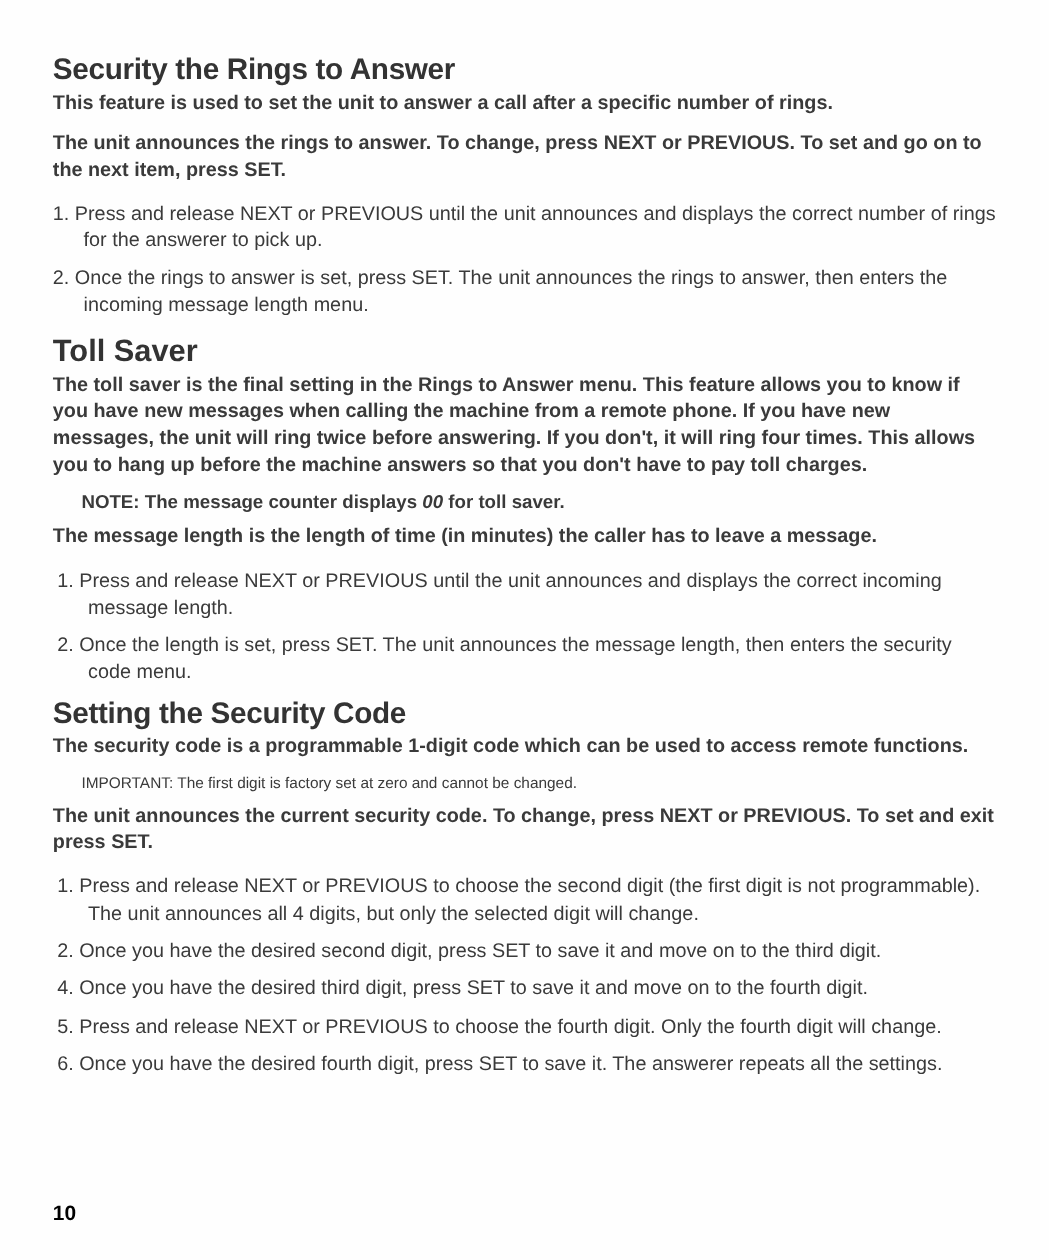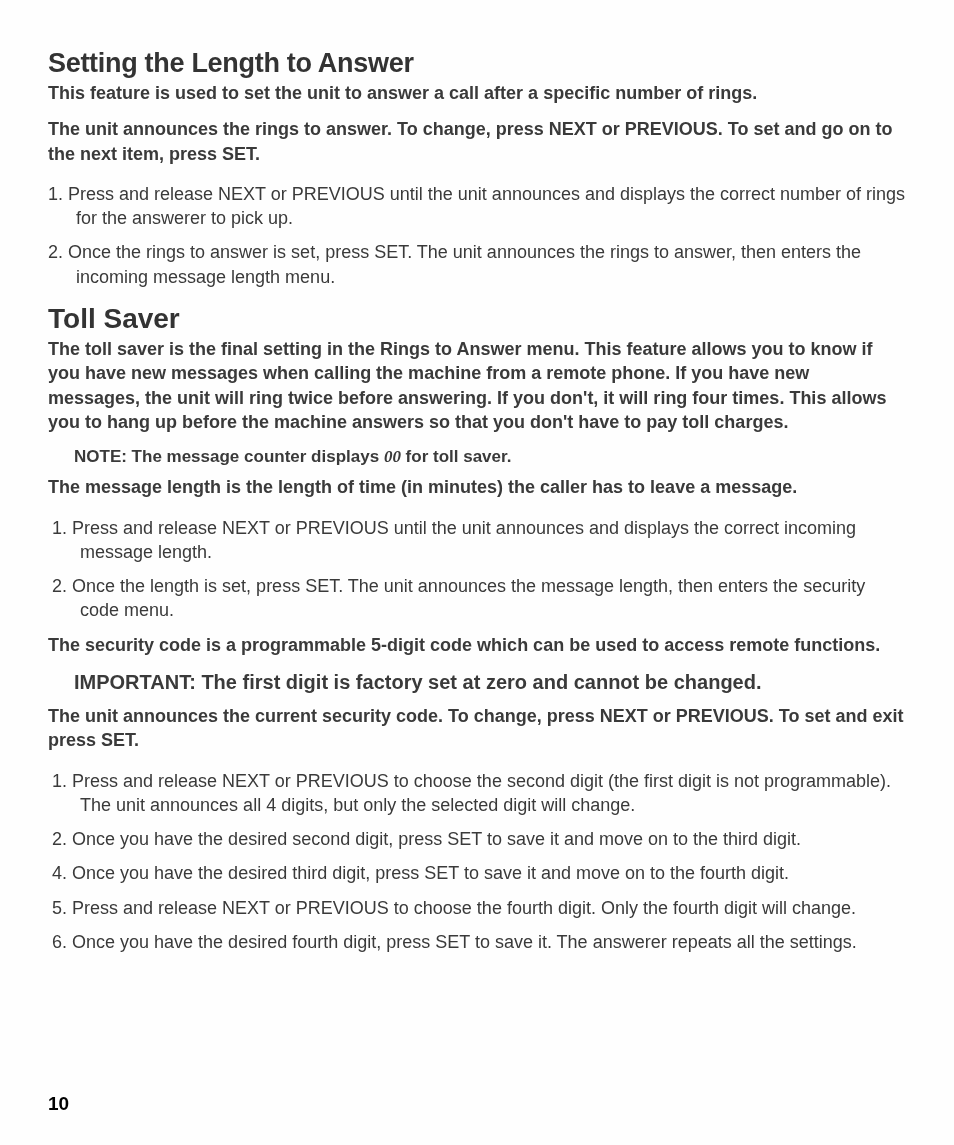--- a/index.html
+++ b/index.html
@@ -39,25 +39,24 @@
     }
     .note {
       font-size: 17px;
       font-weight: bold;
       padding-left: 26px;
       margin-bottom: 6px;
       margin-top: 4px;
     }
     .note .italic {
       font-style: italic;
-      font-family: Liberation Serif, serif;
     }
     .important {
-      font-size: 20px;
-      font-weight: bold;
+      font-size: 14px;
+      font-weight: normal;
       padding-left: 26px;
       margin-bottom: 8px;
     }
     ol {
       list-style: none;
       margin-bottom: 10px;
       margin-top: 16px;
     }
     ol li {
       font-size: 18px;
@@ -81,21 +80,21 @@
       margin-top: 24px;
     }
     .section {
       margin-bottom: 4px;
     }
   </style>
 </head>
 <body>
 
 <div class="section">
-  <h1>Setting the Length to Answer</h1>
+  <h1>Security the Rings to Answer</h1>
   <p>This feature is used to set the unit to answer a call after a specific number of rings.</p>
   <p>The unit announces the rings to answer. To change, press NEXT or PREVIOUS. To set and go on to the next item, press SET.</p>
   <ol>
     <li>1. Press and release NEXT or PREVIOUS until the unit announces and displays the correct number of rings for the answerer to pick up.</li>
     <li>2. Once the rings to answer is set, press SET. The unit announces the rings to answer, then enters the incoming message length menu.</li>
   </ol>
   <h2>Toll Saver</h2>
   <p>The toll saver is the final setting in the Rings to Answer menu. This feature allows you to know if you have new messages when calling the machine from a remote phone. If you have new messages, the unit will ring twice before answering.  If you don't, it will ring four times. This allows you to hang up before the machine answers so that you don't have to pay toll charges.</p>
   <p class="note">
     <span>NOTE: The message counter displays </span><span class="italic">00</span><span>  for toll saver.</span>
@@ -104,21 +103,22 @@
 
 <div class="section">
   <p>The message length is the length of time (in minutes) the caller has to leave a message.</p>
   <ol class="padded">
     <li>1.  Press and release NEXT or PREVIOUS until the unit announces and displays the correct incoming message length.</li>
     <li>2.  Once the length is set, press SET. The unit announces the message length, then enters the security code menu.</li>
   </ol>
 </div>
 
 <div class="section">
-  <p>The security code is a programmable 5-digit code which can be used to access remote functions.</p>
+  <h1>Setting the Security Code</h1>
+  <p>The security code is a programmable 1-digit code which can be used to access remote functions.</p>
   <p class="important">IMPORTANT: The first digit is factory set at zero and cannot be changed.</p>
   <p>The unit announces the current security code. To change, press NEXT or PREVIOUS. To set and exit press SET.</p>
   <ol class="padded">
     <li>1.  Press and release NEXT or PREVIOUS to choose the second digit (the first digit is not programmable). The unit announces all 4 digits, but only the selected digit will change.</li>
     <li>2.  Once you have the desired second digit, press SET to save it and move on to the third digit.</li>
     <li>4.  Once you have the desired third digit, press SET to save it and move on to the fourth digit.</li>
     <li>5.  Press and release NEXT or PREVIOUS to choose the fourth digit. Only the fourth digit will change.</li>
     <li>6.  Once you have the desired fourth digit, press SET to save it. The answerer repeats all the settings.</li>
   </ol>
 </div>

